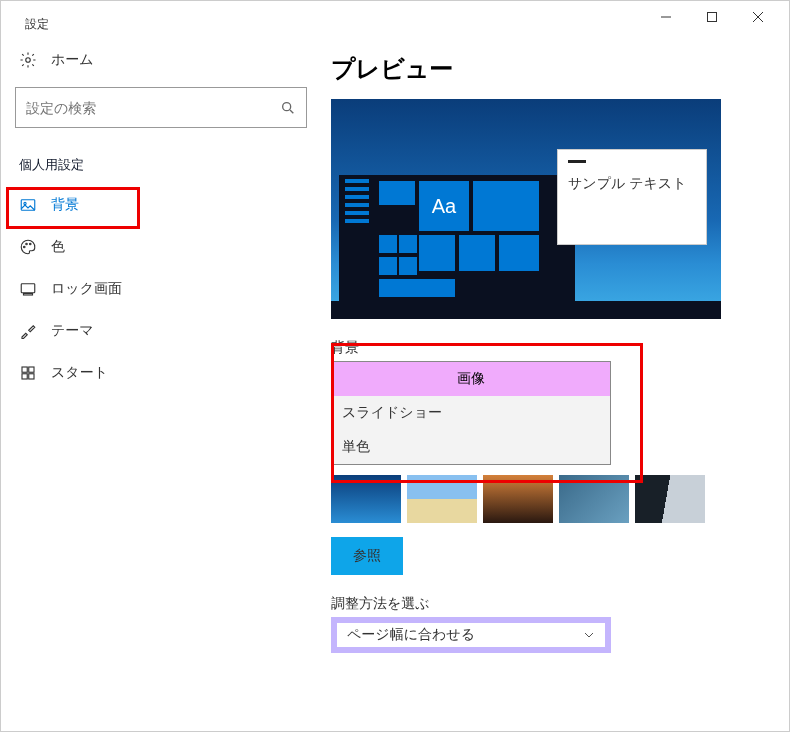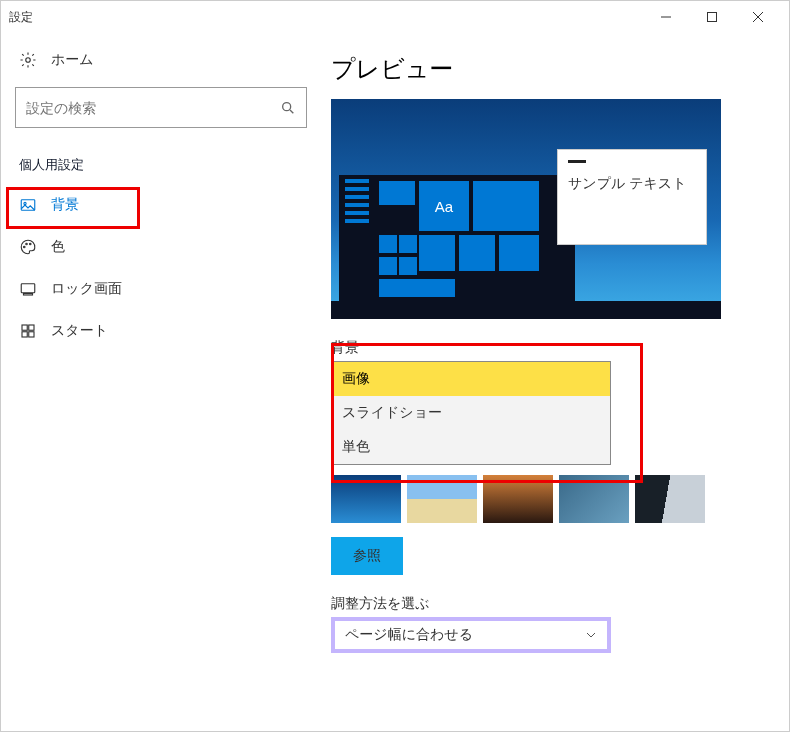--- a/index.html
+++ b/index.html
@@ -1,49 +1,49 @@
 <!DOCTYPE html>
 <html><head>
   <meta charset="utf-8">
   <style>
     * { margin: 0; padding: 0; box-sizing: border-box; font-family: "Yu Gothic UI", "Meiryo", sans-serif; }
     body { background: #eee; width: 790px; height: 732px; }
     .window { background: #fff; width: 790px; height: 732px; position: relative; border: 1px solid #ccc; }
-    .titlebar { height: 32px; display: flex; align-items: center; padding: 0 8px; }
+    .titlebar { height: 32px; display: flex; align-items: flex-end; padding: 0 8px; margin-left: 16px; }
     .title { font-size: 12px; color: #333; }
     .win-controls { margin-left: auto; display: flex; }
     .win-btn { width: 46px; height: 32px; display: flex; align-items: center; justify-content: center; font-size: 14px; color: #333; cursor: pointer; }
     .body { display: flex; height: calc(100% - 32px); }
     .sidebar { width: 320px; padding: 10px 0 0 0; }
     .home-row { display: flex; align-items: flex-end; padding: 8px 18px; font-size: 14px; color: #333; cursor: pointer; }
     .gear { width: 18px; height: 18px; margin-right: 14px; }
     .searchbox { margin: 10px 14px; border: 1px solid #999; height: 41px; display: flex; align-items: center; padding: 0 10px; }
     .searchbox input { border: none; outline: none; flex: 1; font-size: 14px; color: #666; }
     .section-head { padding: 18px 18px 10px; font-size: 13px; color: #0f172a; }
     .nav-item { display: flex; align-items: center; padding: 12px 18px; font-size: 14px; color: #333; cursor: pointer; }
     .nav-item svg { width: 18px; height: 18px; margin-right: 14px; flex-shrink: 0; }
     .nav-item.active { color: #0078d4; }
     .content { flex: 1; padding: 20px 30px 20px 10px; }
-    .h1 { font-size: 24px; font-weight: normal; margin-bottom: 14px; }
+    .h1 { font-size: 24px; font-weight: bold; margin-bottom: 14px; }
     .preview-box { width: 390px; height: 220px; background: linear-gradient(180deg, #0a3d7a 0%, #1868b3 55%, #2a8dd4 75%, #40b0e8 100%); position: relative; overflow: hidden; }
     .pv-taskbar { position: absolute; bottom: 0; left: 0; right: 0; height: 18px; background: #0a1020; }
     .pv-start { position: absolute; left: 8px; top: 76px; width: 236px; height: 126px; background: #0a1020; }
     .pv-start-left { position: absolute; left: 0; top: 0; bottom: 0; width: 36px; }
     .pv-start-left .bar { background: #0078d4; height: 4px; margin: 4px 6px; }
     .pv-tiles { position: absolute; left: 40px; top: 6px; }
     .tile { background: #0078d4; position: absolute; }
-    .tile.aa { left: 40px; top: 0; width: 50px; height: 50px; display: flex; align-items: center; justify-content: center; color: #fff; font-size: 15px; }
+    .tile.aa { left: 40px; top: 0; width: 50px; height: 50px; display: flex; align-items: center; justify-content: center; color: #fff; font-size: 20px; }
     .pv-window { position: absolute; right: 14px; top: 50px; width: 150px; height: 96px; background: #fff; border: 1px solid #ccc; padding: 10px; }
     .pv-window .stripe { width: 18px; height: 3px; background: #222; margin-bottom: 6px; }
     .pv-window .txt { font-size: 14px; color: #333; margin-top: 12px; }
     .label { font-size: 14px; color: #333; margin: 20px 0 4px; }
     .dropdown-open { width: 280px; border: 1px solid #888; background: #f3f3f3; }
     .dd-opt { padding: 8px 10px; font-size: 14px; color: #333; cursor: pointer; }
-    .dd-opt.sel { background: #fde047; color: #000; }
-    .select { width: 280px; border: 4px solid #c4b5fd; height: 36px; display: flex; align-items: center; padding: 0 10px; font-size: 14px; color: #333; justify-content: space-between; cursor: pointer; }
+    .dd-opt.sel { background: #f0abfc; color: #000; text-align: center; }
+    .select { width: 280px; border: 6px solid #c4b5fd; height: 36px; display: flex; align-items: center; padding: 0 10px; font-size: 14px; color: #333; justify-content: space-between; cursor: pointer; }
     .thumbs { display: flex; gap: 6px; margin-top: 10px; }
     .thumb { width: 70px; height: 48px; }
     .browse-btn { margin-top: 14px; background: #0ea5e9; border: none; padding: 10px 22px; font-size: 14px; color: #333; cursor: pointer; }
     .highlight-red-1 { position: absolute; border: 3px solid #e00; left: 5px; top: 186px; width: 134px; height: 42px; pointer-events: none; }
     .highlight-red-2 { position: absolute; border: 3px solid #e00; left: 330px; top: 342px; width: 312px; height: 140px; pointer-events: none; }
   </style>
 </head>
 <body>
 
 <div class="window">
@@ -105,20 +105,26 @@
             <circle cx="15" cy="8" r="1"></circle>
           </svg>
         <span>色</span>
       </div>
       <div class="nav-item">
         <svg viewBox="0 0 24 24" fill="none" stroke="#333" stroke-width="1.5">
             <rect x="3" y="5" width="18" height="12" rx="1"></rect>
             <rect x="6" y="18" width="12" height="2"></rect>
           </svg>
         <span>ロック画面</span>
+      </div>
+      <div class="nav-item">
+        <svg viewBox="0 0 24 24" fill="none" stroke="#333" stroke-width="1.5">
+            <path d="M4 20l5-5 2 2-5 5H4v-2zM13 11l6-6 2 2-6 6-2-2z"></path>
+          </svg>
+        <span>テーマ</span>
       </div>
       <div class="nav-item">
         <svg viewBox="0 0 24 24" fill="none" stroke="#333" stroke-width="1.5">
             <rect x="4" y="4" width="7" height="7"></rect>
             <rect x="13" y="4" width="7" height="7"></rect>
             <rect x="4" y="13" width="7" height="7"></rect>
             <rect x="13" y="13" width="7" height="7"></rect>
           </svg>
         <span>スタート</span>
       </div>

